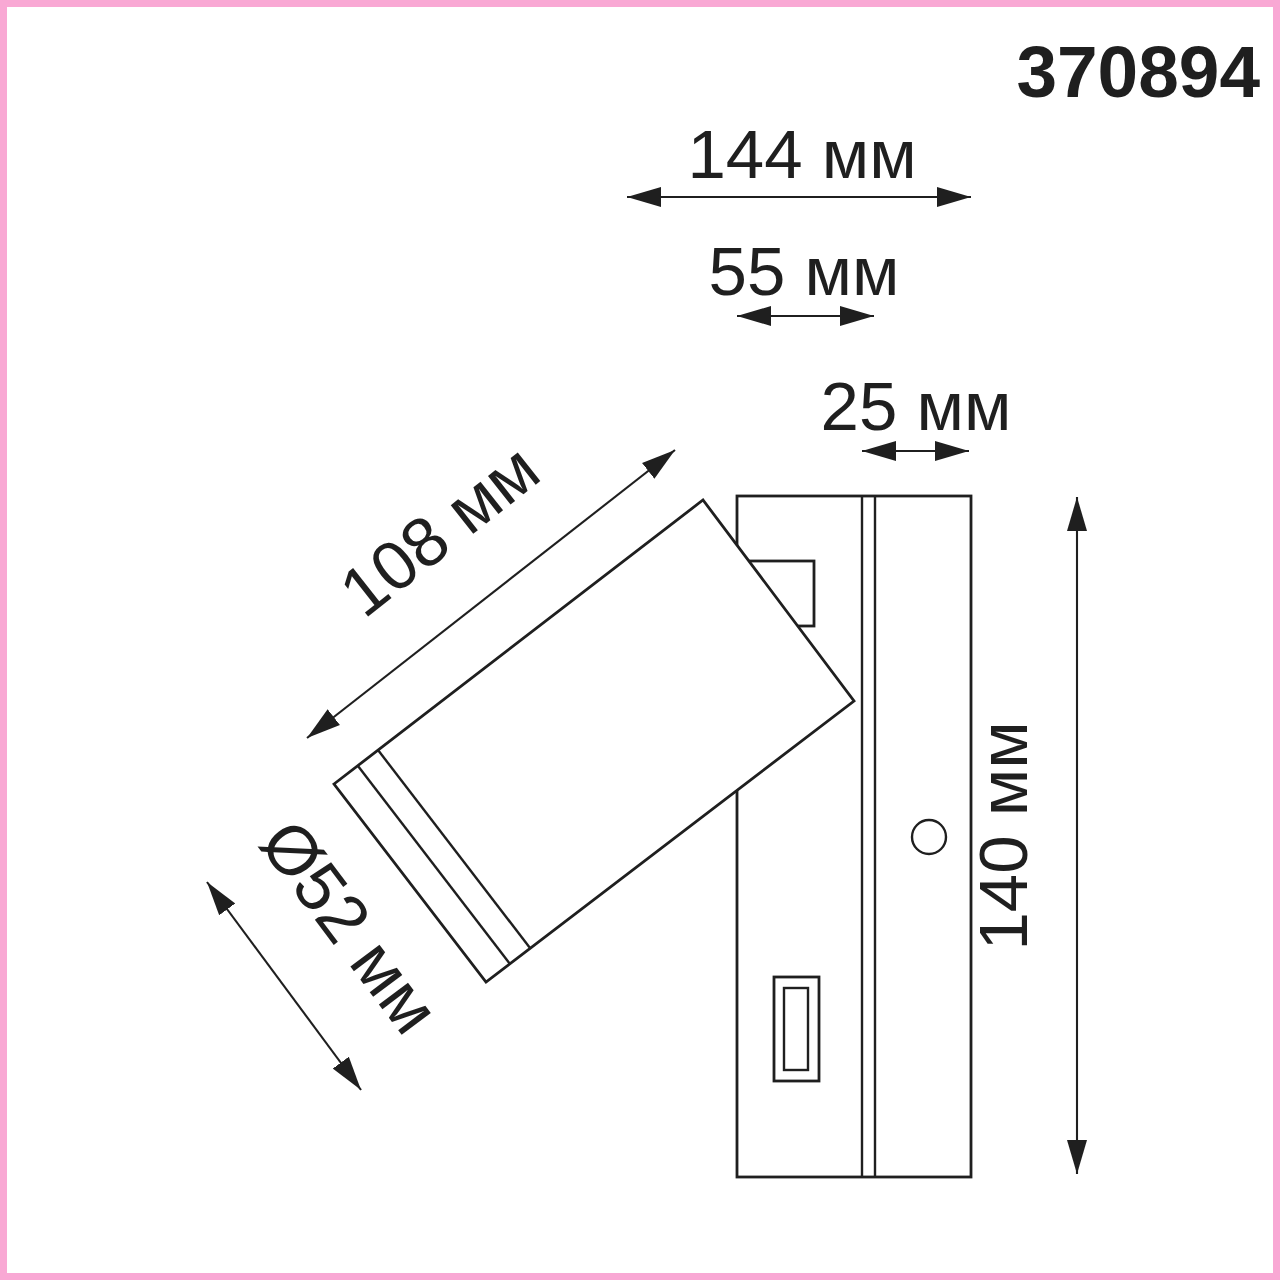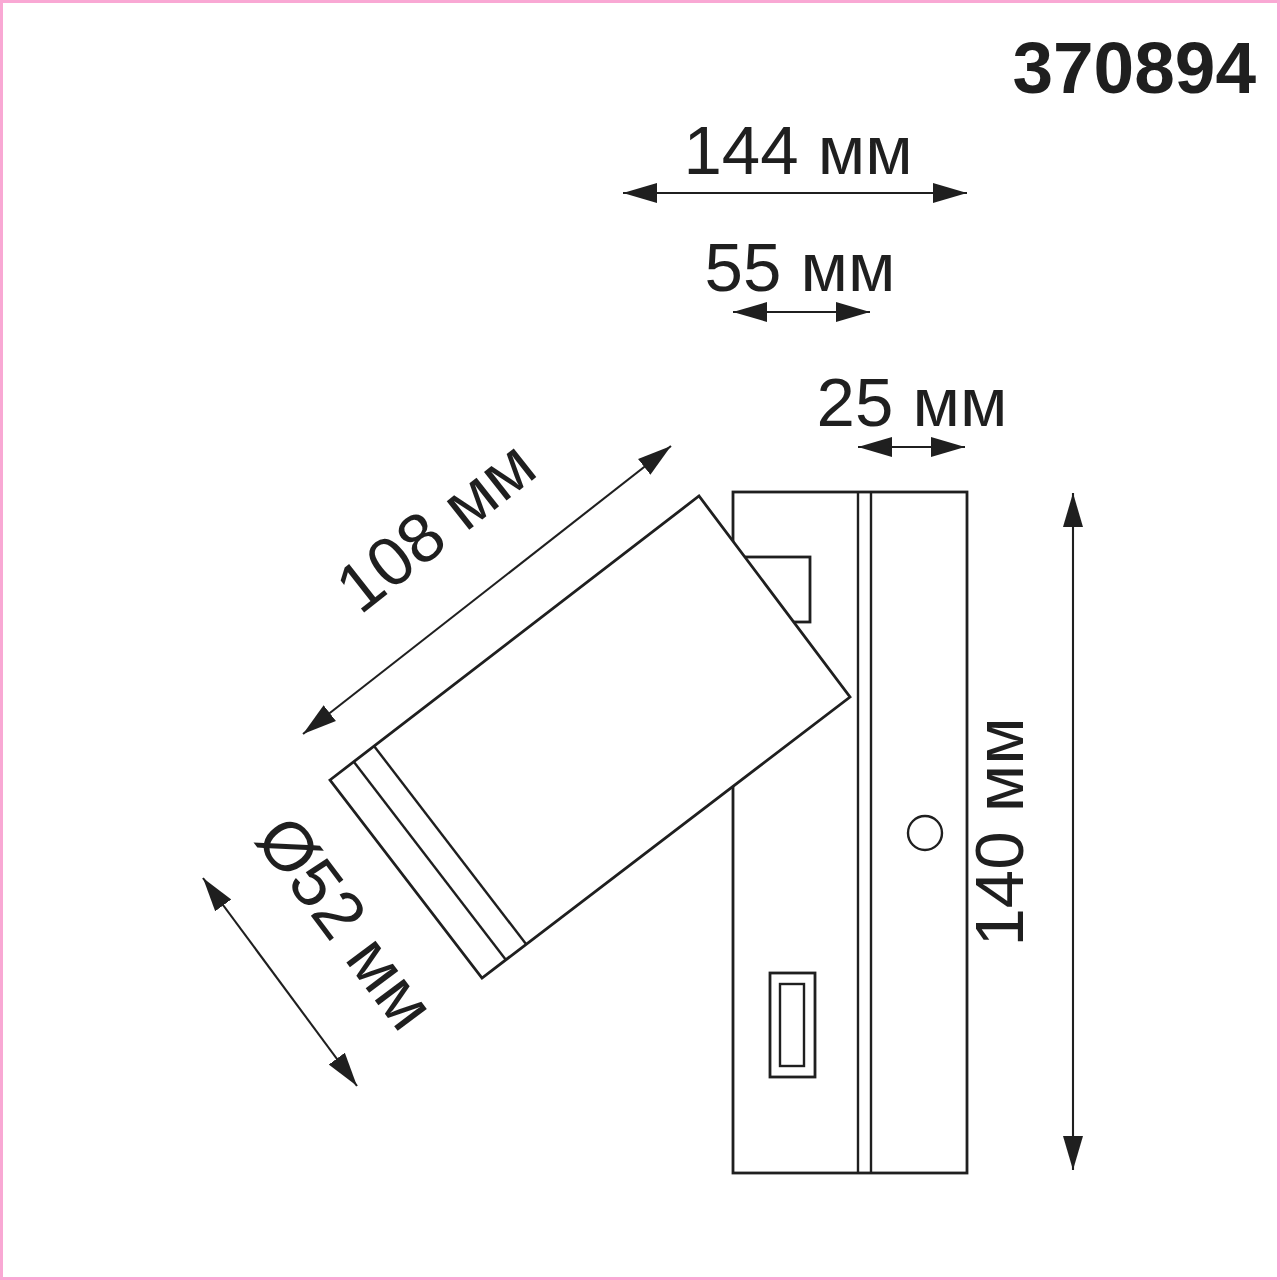--- a/index.html
+++ b/index.html
@@ -5,21 +5,21 @@
   html, body {
     margin: 0;
     padding: 0;
     background: #ffffff;
   }
   .canvas {
     position: relative;
     width: 1280px;
     height: 1280px;
     background: #ffffff;
-    border: 3px solid #f9a8d4;
+    border: 7px solid #f9a8d4;
     box-sizing: border-box;
     overflow: hidden;
     font-family: "Liberation Sans", sans-serif;
   }
   .drawing-svg {
     position: absolute;
     left: -3px;
     top: -3px;
     width: 1280px;
     height: 1280px;

